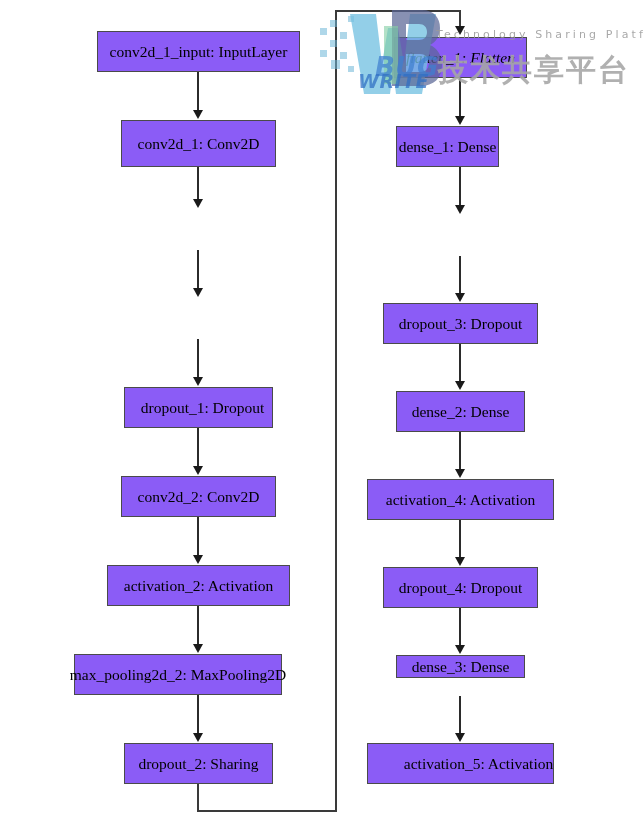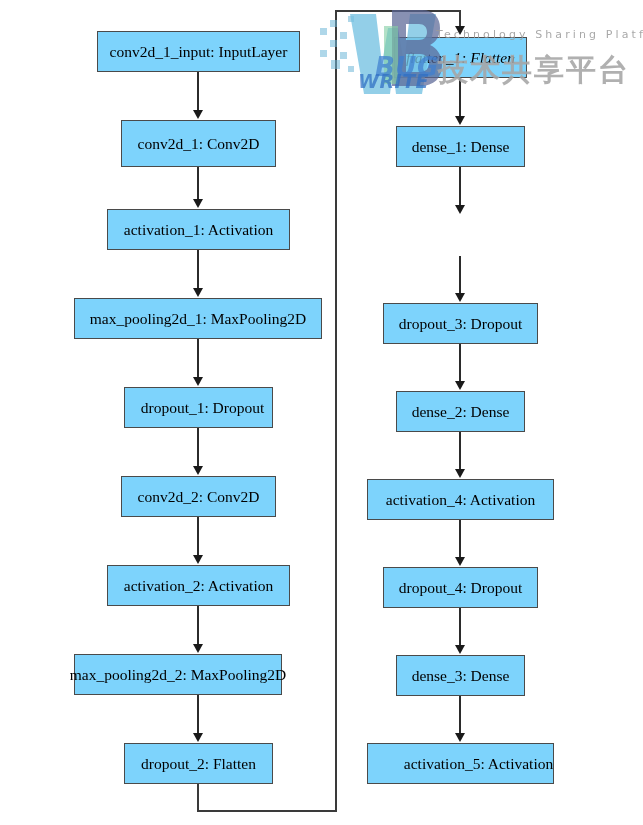--- a/index.html
+++ b/index.html
@@ -14,21 +14,21 @@
     background: #ffffff;
     font-family: "Liberation Serif", "DejaVu Serif", serif;
     overflow: hidden;
   }
 
   
   .node {
     position: absolute;
     box-sizing: border-box;
     border: 1.3px solid #4a4a4a;
-    background: #7dd3fc;
+    background: #8b5cf6;
     display: flex;
     align-items: center;
     justify-content: center;
     color: #000000;
     font-size: 15.5px;
     line-height: 1;
     white-space: nowrap;
     z-index: 3;
   }
 
@@ -113,40 +113,34 @@
 <body>
 
 <div id="canvas">
 
   <div class="node" style="left:97px;  top:31px;  width:203px; height:41px;">
       <span>conv2d_1_input: InputLayer</span>
     </div>
   <div class="node" style="left:121px; top:120px; width:155px; height:47px;">
       <span>conv2d_1: Conv2D</span>
     </div>
-  <div class="node" style="left:107px; top:209px; width:183px; height:41px;">
-      <span>activation_1: Activation</span>
-    </div>
-  <div class="node" style="left:74px;  top:298px; width:248px; height:41px;">
-      <span>max_pooling2d_1: MaxPooling2D</span>
-    </div>
   <div class="node" style="left:124px; top:387px; width:149px; height:41px;padding-left:8px;">
       <span>dropout_1: Dropout</span>
     </div>
   <div class="node" style="left:121px; top:476px; width:155px; height:41px;">
       <span>conv2d_2: Conv2D</span>
     </div>
   <div class="node" style="left:107px; top:565px; width:183px; height:41px;">
       <span>activation_2: Activation</span>
     </div>
   <div class="node" style="left:74px;  top:654px; width:208px; height:41px;">
       <span>max_pooling2d_2: MaxPooling2D</span>
     </div>
   <div class="node" style="left:124px; top:743px; width:149px; height:41px;">
-      <span>dropout_2: Flatten</span>
+      <span>dropout_2: Sharing</span>
     </div>
 
   <div class="edge-line edge-v" style="left:197.2px; top:72px;  height:39px;"></div>
   <div class="arrow-head" style="left:192.5px; top:110px;"></div>
 
   <div class="edge-line edge-v" style="left:197.2px; top:161px; height:39px;"></div>
   <div class="arrow-head" style="left:192.5px; top:199px;"></div>
 
   <div class="edge-line edge-v" style="left:197.2px; top:250px; height:39px;"></div>
   <div class="arrow-head" style="left:192.5px; top:288px;"></div>
@@ -169,36 +163,36 @@
   <div class="edge-line edge-v connector" style="left:197px; top:784px; height:28px;"></div>
   <div class="edge-line edge-h connector" style="left:197px; top:810px; width:140px;"></div>
   <div class="edge-line edge-v connector" style="left:335px; top:10px;  height:802px;"></div>
   <div class="edge-line edge-h connector" style="left:335px; top:10px;  width:126px;"></div>
   <div class="edge-line edge-v connector" style="left:459px; top:10px;  height:17px;"></div>
   <div class="arrow-head" style="left:455px; top:26px;"></div>
 
   <div class="node" style="left:394px; top:37px;  width:133px; height:41px;font-style:italic;">
       <span>flatten_1: Flatten</span>
     </div>
-  <div class="node" style="left:396px; top:126px; width:129px; height:41px;">
+  <div class="node" style="left:396px; top:126px; width:103px; height:41px;">
       <span>dense_1: Dense</span>
     </div>
   <div class="node" style="left:383px; top:303px; width:155px; height:41px;">
       <span>dropout_3: Dropout</span>
     </div>
   <div class="node" style="left:396px; top:391px; width:129px; height:41px;">
       <span>dense_2: Dense</span>
     </div>
   <div class="node" style="left:367px; top:479px; width:187px; height:41px;">
       <span>activation_4: Activation</span>
     </div>
   <div class="node" style="left:383px; top:567px; width:155px; height:41px;">
       <span>dropout_4: Dropout</span>
     </div>
-  <div class="node" style="left:396px; top:655px; width:129px; height:41px;">
+  <div class="node" style="left:396px; top:655px; width:129px; height:23px;">
       <span>dense_3: Dense</span>
     </div>
   <div class="node" style="left:367px; top:743px; width:187px; height:41px;padding-left:36px;">
       <span>activation_5: Activation</span>
     </div>
 
   <div class="edge-line edge-v" style="left:459.2px; top:78px;  height:39px;"></div>
   <div class="arrow-head" style="left:454.5px; top:116px;"></div>
 
   <div class="edge-line edge-v" style="left:459.2px; top:167px; height:39px;"></div>

